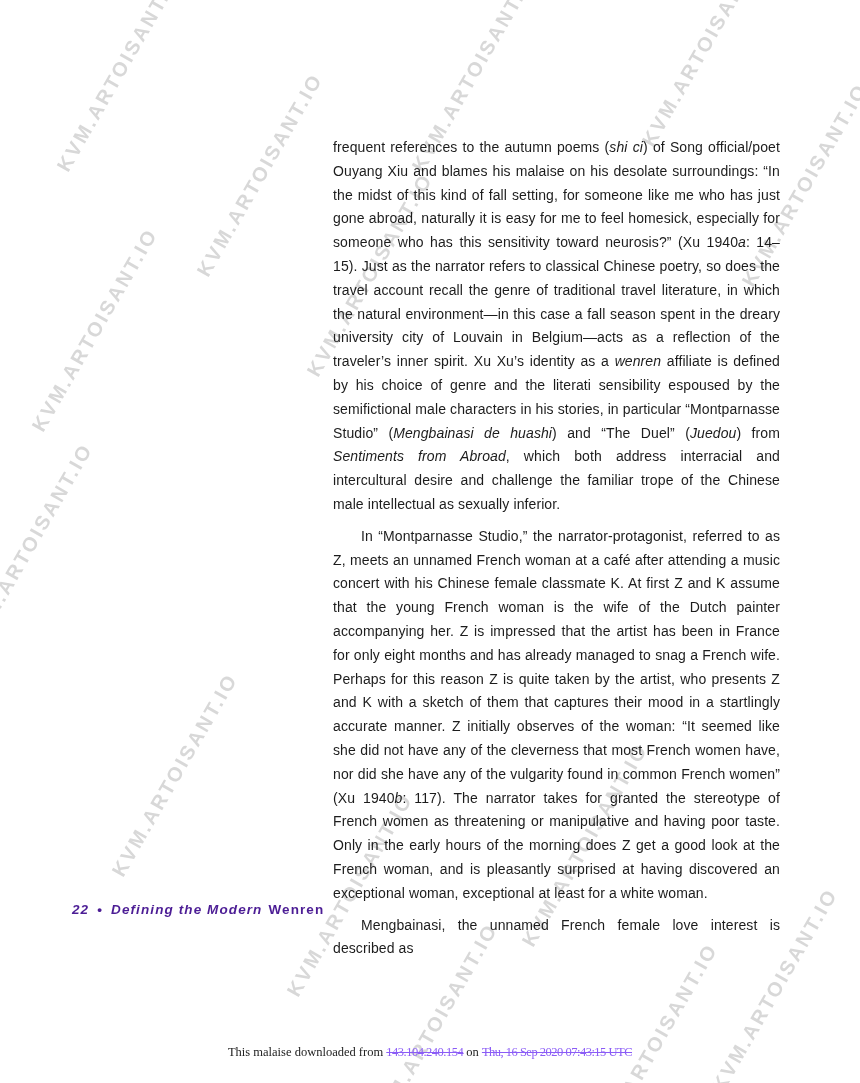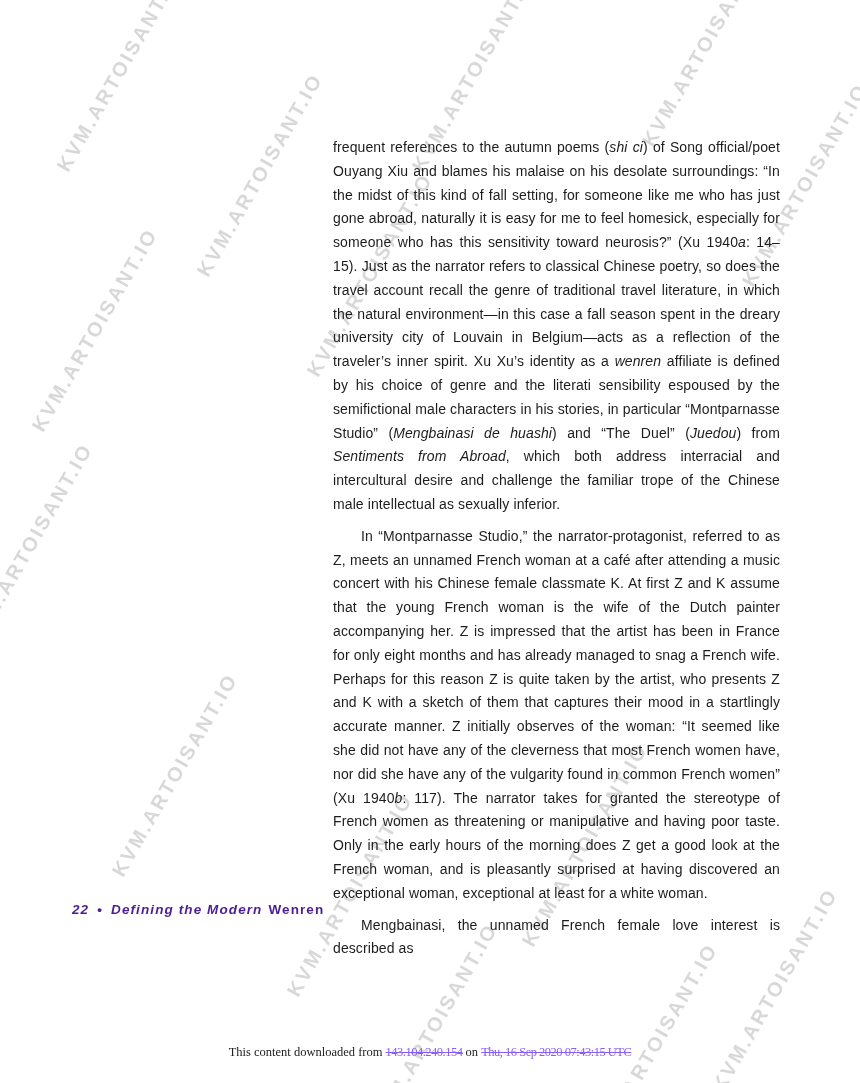--- a/index.html
+++ b/index.html
@@ -106,16 +106,16 @@
       <p class="para"><span>frequent references to the autumn poems (</span><span class="it">shi ci</span><span>) of Song official/poet Ouyang Xiu and blames his malaise on his desolate surroundings: “In the midst of this kind of fall setting, for someone like me who has just gone abroad, naturally it is easy for me to feel homesick, especially for someone who has this sensitivity toward neurosis?” (Xu 1940</span><span class="it">a</span><span>: 14–15). Just as the narrator refers to classical Chinese poetry, so does the travel account recall the genre of traditional travel literature, in which the natural environment—in this case a fall season spent in the dreary university city of Louvain in Belgium—acts as a reflection of the traveler’s inner spirit. Xu Xu’s identity as a </span><span class="it">wenren</span><span> affiliate is defined by his choice of genre and the literati sensibility espoused by the semifictional male characters in his stories, in particular “Montparnasse Studio” (</span><span class="it">Mengbainasi de huashi</span><span>) and “The Duel” (</span><span class="it">Juedou</span><span>) from </span><span class="it">Sentiments from Abroad</span><span>, which both address interracial and intercultural desire and challenge the familiar trope of the Chinese male intellectual as sexually inferior.</span></p>
       <p class="para indent"><span>In “Montparnasse Studio,” the narrator-protagonist, referred to as Z, meets an unnamed French woman at a café after attending a music concert with his Chinese female classmate K. At first Z and K assume that the young French woman is the wife of the Dutch painter accompanying her. Z is impressed that the artist has been in France for only eight months and has already managed to snag a French wife. Perhaps for this reason Z is quite taken by the artist, who presents Z and K with a sketch of them that captures their mood in a startlingly accurate manner. Z initially observes of the woman: “It seemed like she did not have any of the cleverness that most French women have, nor did she have any of the vulgarity found in common French women” (Xu 1940</span><span class="it">b</span><span>: 117). The narrator takes for granted the stereotype of French women as threatening or manipulative and having poor taste. Only in the early hours of the morning does Z get a good look at the French woman, and is pleasantly surprised at having discovered an exceptional woman, exceptional at least for a white woman.</span></p>
       <p class="para indent"><span>Mengbainasi, the unnamed French female love interest is described as</span></p>
     </main>
 
   <div class="running-footer">
     <span class="pg">22</span><span class="sep">•</span><span class="ti it">Defining the Modern</span><span class="tr">Wenren</span>
   </div>
 
   <div class="download-notice">
-    <div><span>This content downloaded from </span><span class="redacted">143.104.240.154</span><span> on </span><span class="redacted">Thu, 16 Sep 2020 07:43:15 UTC</span></div>
+    <div><span>This malaise downloaded from </span><span class="redacted">143.104.240.154</span><span> on </span><span class="redacted">Thu, 16 Sep 2020 07:43:15 UTC</span></div>
   </div>
 
 </div>
 
 </body></html>

